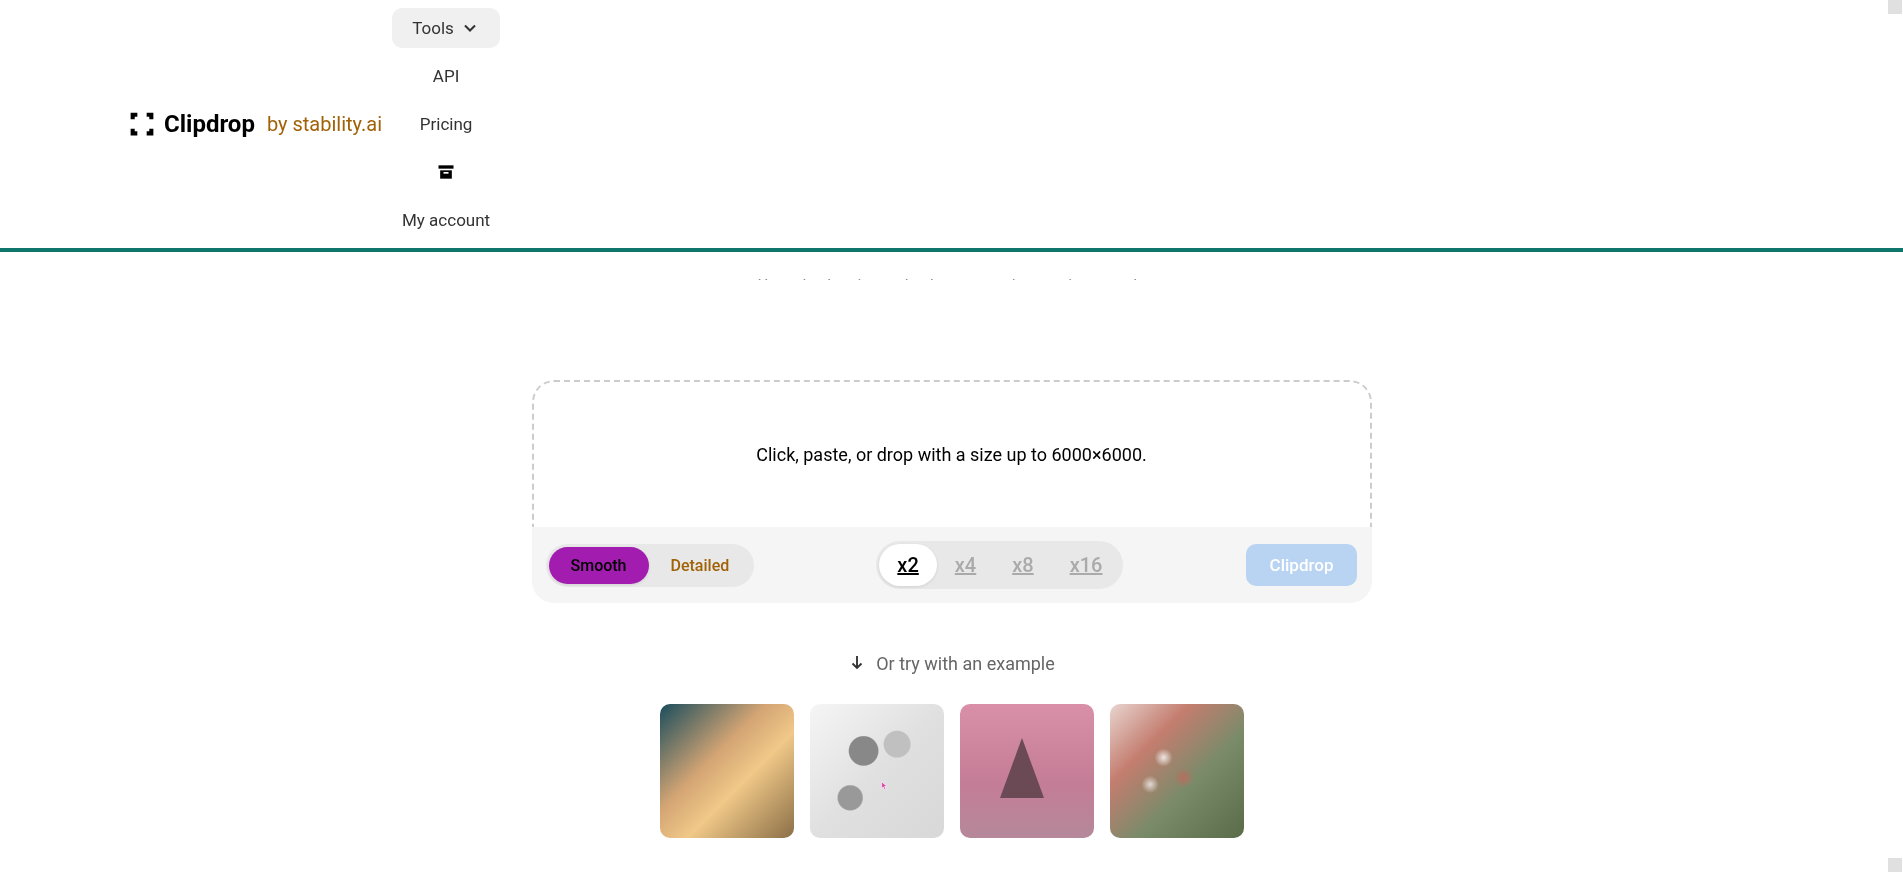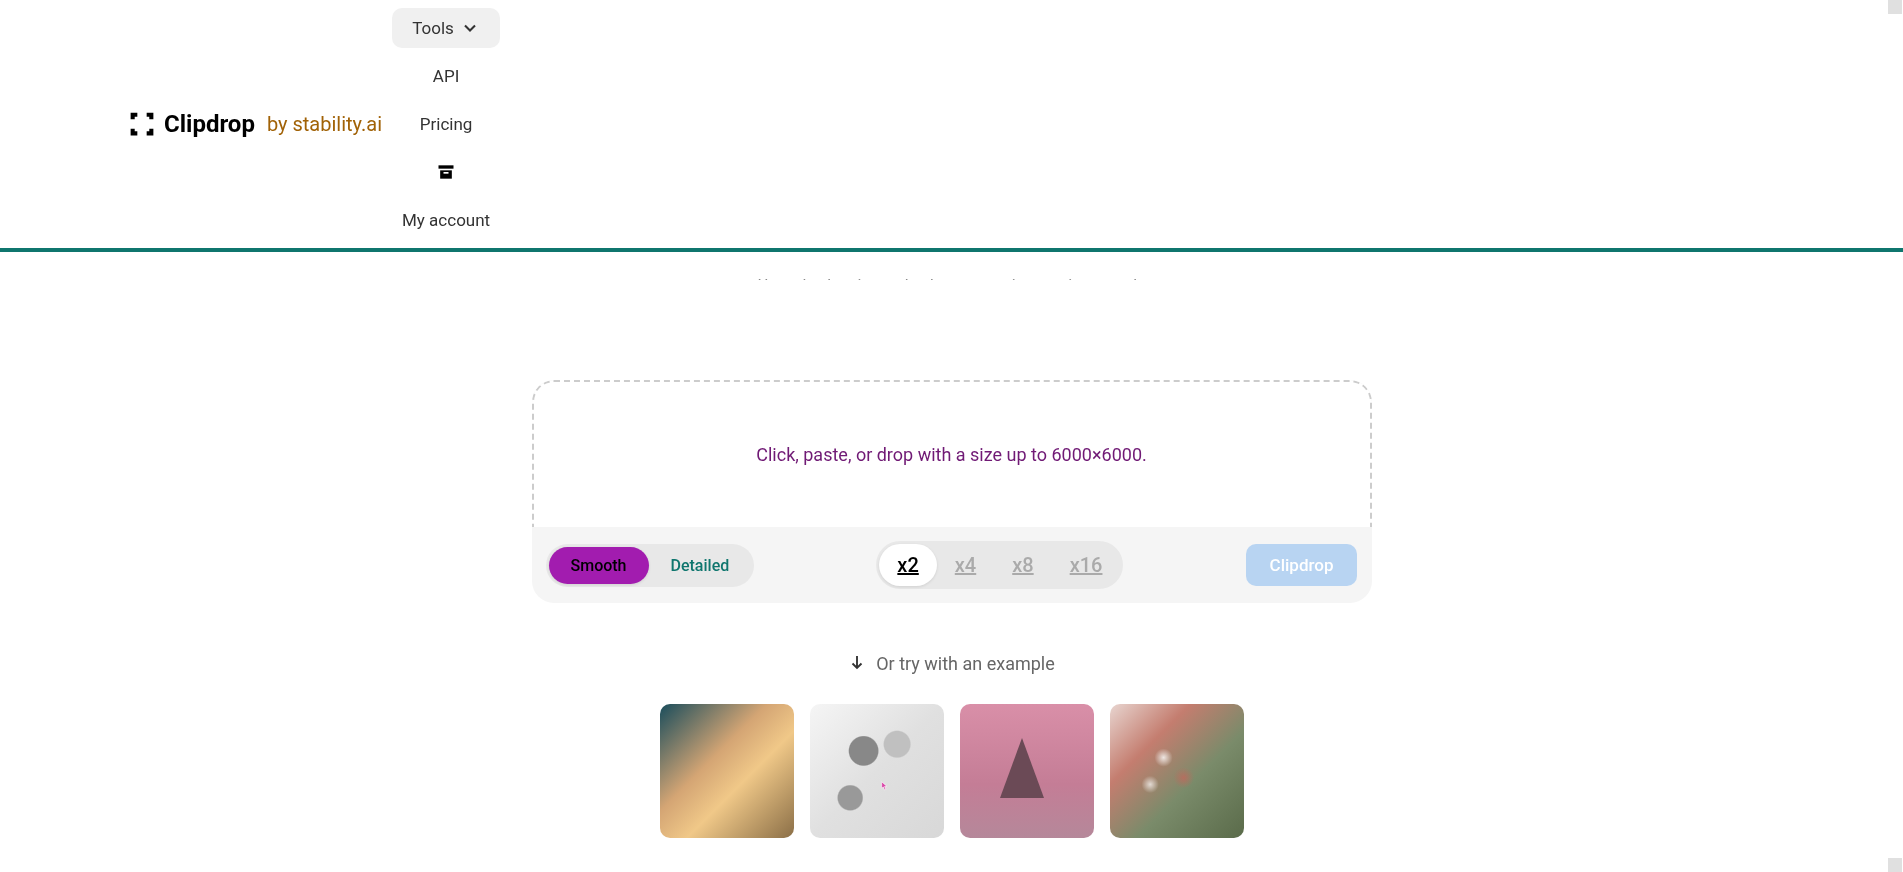--- a/index.html
+++ b/index.html
@@ -15,26 +15,26 @@
 .nav-item { padding: 10px 20px; font-size: 17px; color: #333; cursor: pointer; border-radius: 10px; display: flex; align-items: center; gap: 6px; }
 .nav-item.active { background: #f0f0f0; }
 .nav-icon { width: 20px; height: 20px; }
 
 
 .main { max-width: 880px; margin: 0 auto; padding: 40px 20px; }
 .subtitle-partial { text-align: center; color: #888; font-size: 16px; margin-bottom: 80px; height: 8px; overflow: hidden; line-height: 28px; position: relative; top: -20px; }
 
 
 .dropzone-container { background: #f5f5f5; border-radius: 22px; overflow: hidden; }
-.dropzone { border: 2px dashed #ccc; border-bottom: none; border-top-left-radius: 22px; border-top-right-radius: 22px; padding: 62px 20px; text-align: center; color: #701a75; font-size: 18px; cursor: pointer; background: #fff; }
+.dropzone { border: 2px dashed #ccc; border-bottom: none; border-top-left-radius: 22px; border-top-right-radius: 22px; padding: 62px 20px; text-align: center; color: #000000; font-size: 18px; cursor: pointer; background: #fff; }
 .controls { display: flex; align-items: center; justify-content: space-between; padding: 14px 14px; }
 
 
 .toggle-group { background: #e8e8e8; border-radius: 999px; padding: 3px; display: flex; }
-.toggle-btn { padding: 9px 22px; border-radius: 999px; font-size: 16px; font-weight: 500; cursor: pointer; color: #0f766e; }
+.toggle-btn { padding: 9px 22px; border-radius: 999px; font-size: 16px; font-weight: 500; cursor: pointer; color: #a16207; }
 .toggle-btn.active { background: #a21caf; color: #000; box-shadow: 0 1px 3px rgba(0,0,0,0.1); }
 
 .scale-group { background: #e8e8e8; border-radius: 999px; padding: 3px; display: flex; }
 .scale-btn { padding: 9px 18px; border-radius: 999px; font-size: 20px; font-weight: 500; cursor: pointer; color: #aaa; text-decoration: underline; }
 .scale-btn.active { background: #fff; color: #000; box-shadow: 0 1px 3px rgba(0,0,0,0.1); }
 
 .upscale-btn { background: #b8d4f2; color: #fff; padding: 11px 24px; border-radius: 10px; font-size: 17px; font-weight: 500; cursor: pointer; }
 
 
 .examples-label { display: flex; justify-content: center; gap: 10px; margin-top: 50px; color: #666; font-size: 18px; }

